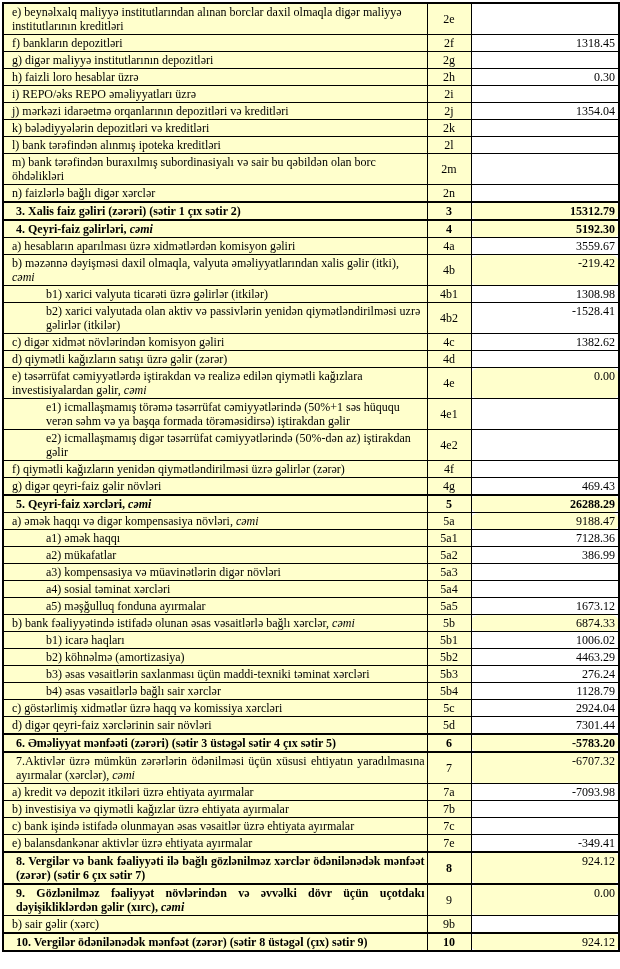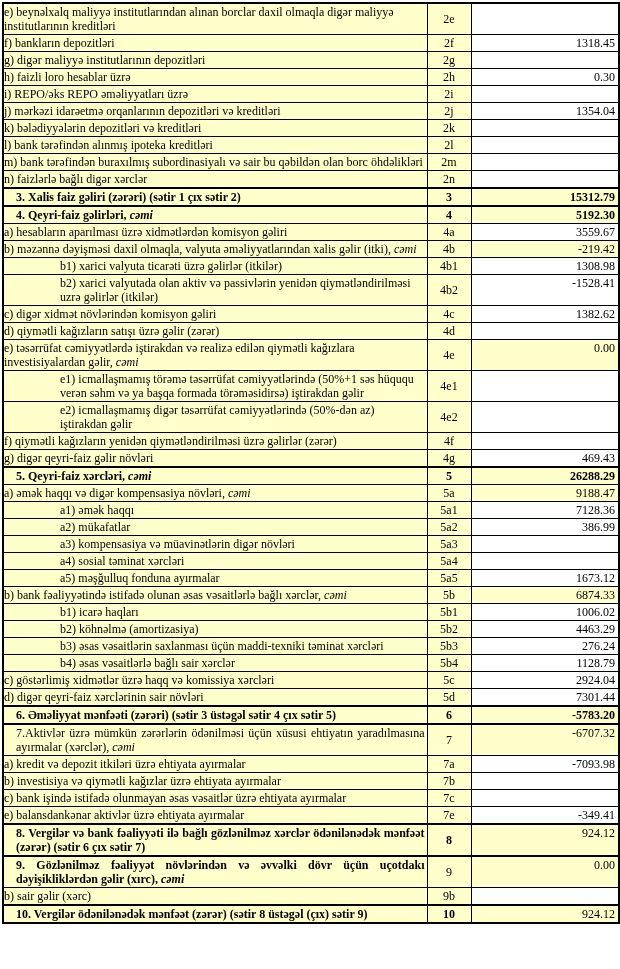--- a/index.html
+++ b/index.html
@@ -27,22 +27,22 @@
   td{
     border:1px solid var(--bd);
     font-size:12px;
     line-height:14px;
     padding:1px 2px;
     background:var(--yl);
     overflow:hidden;
   }
   td.label{vertical-align:middle;padding-left:8px;}
   td.label.ind0{padding-left:12px;}
-  td.label.ind1{padding-left:0;}
-  td.label.ind2{padding-left:56px;}
+  td.label.ind1{padding-left:8px;}
+  td.label.ind2{padding-left:42px;}
   td.label.j{text-align:justify;}
   td.code{text-align:center;vertical-align:middle;}
   td.value{
     text-align:right;
     vertical-align:top;
     padding-right:3px;
     background:var(--wh);
   }
   td.value.yl{background:var(--yl);border-radius:8px;}
   .b{font-weight:bold;}

